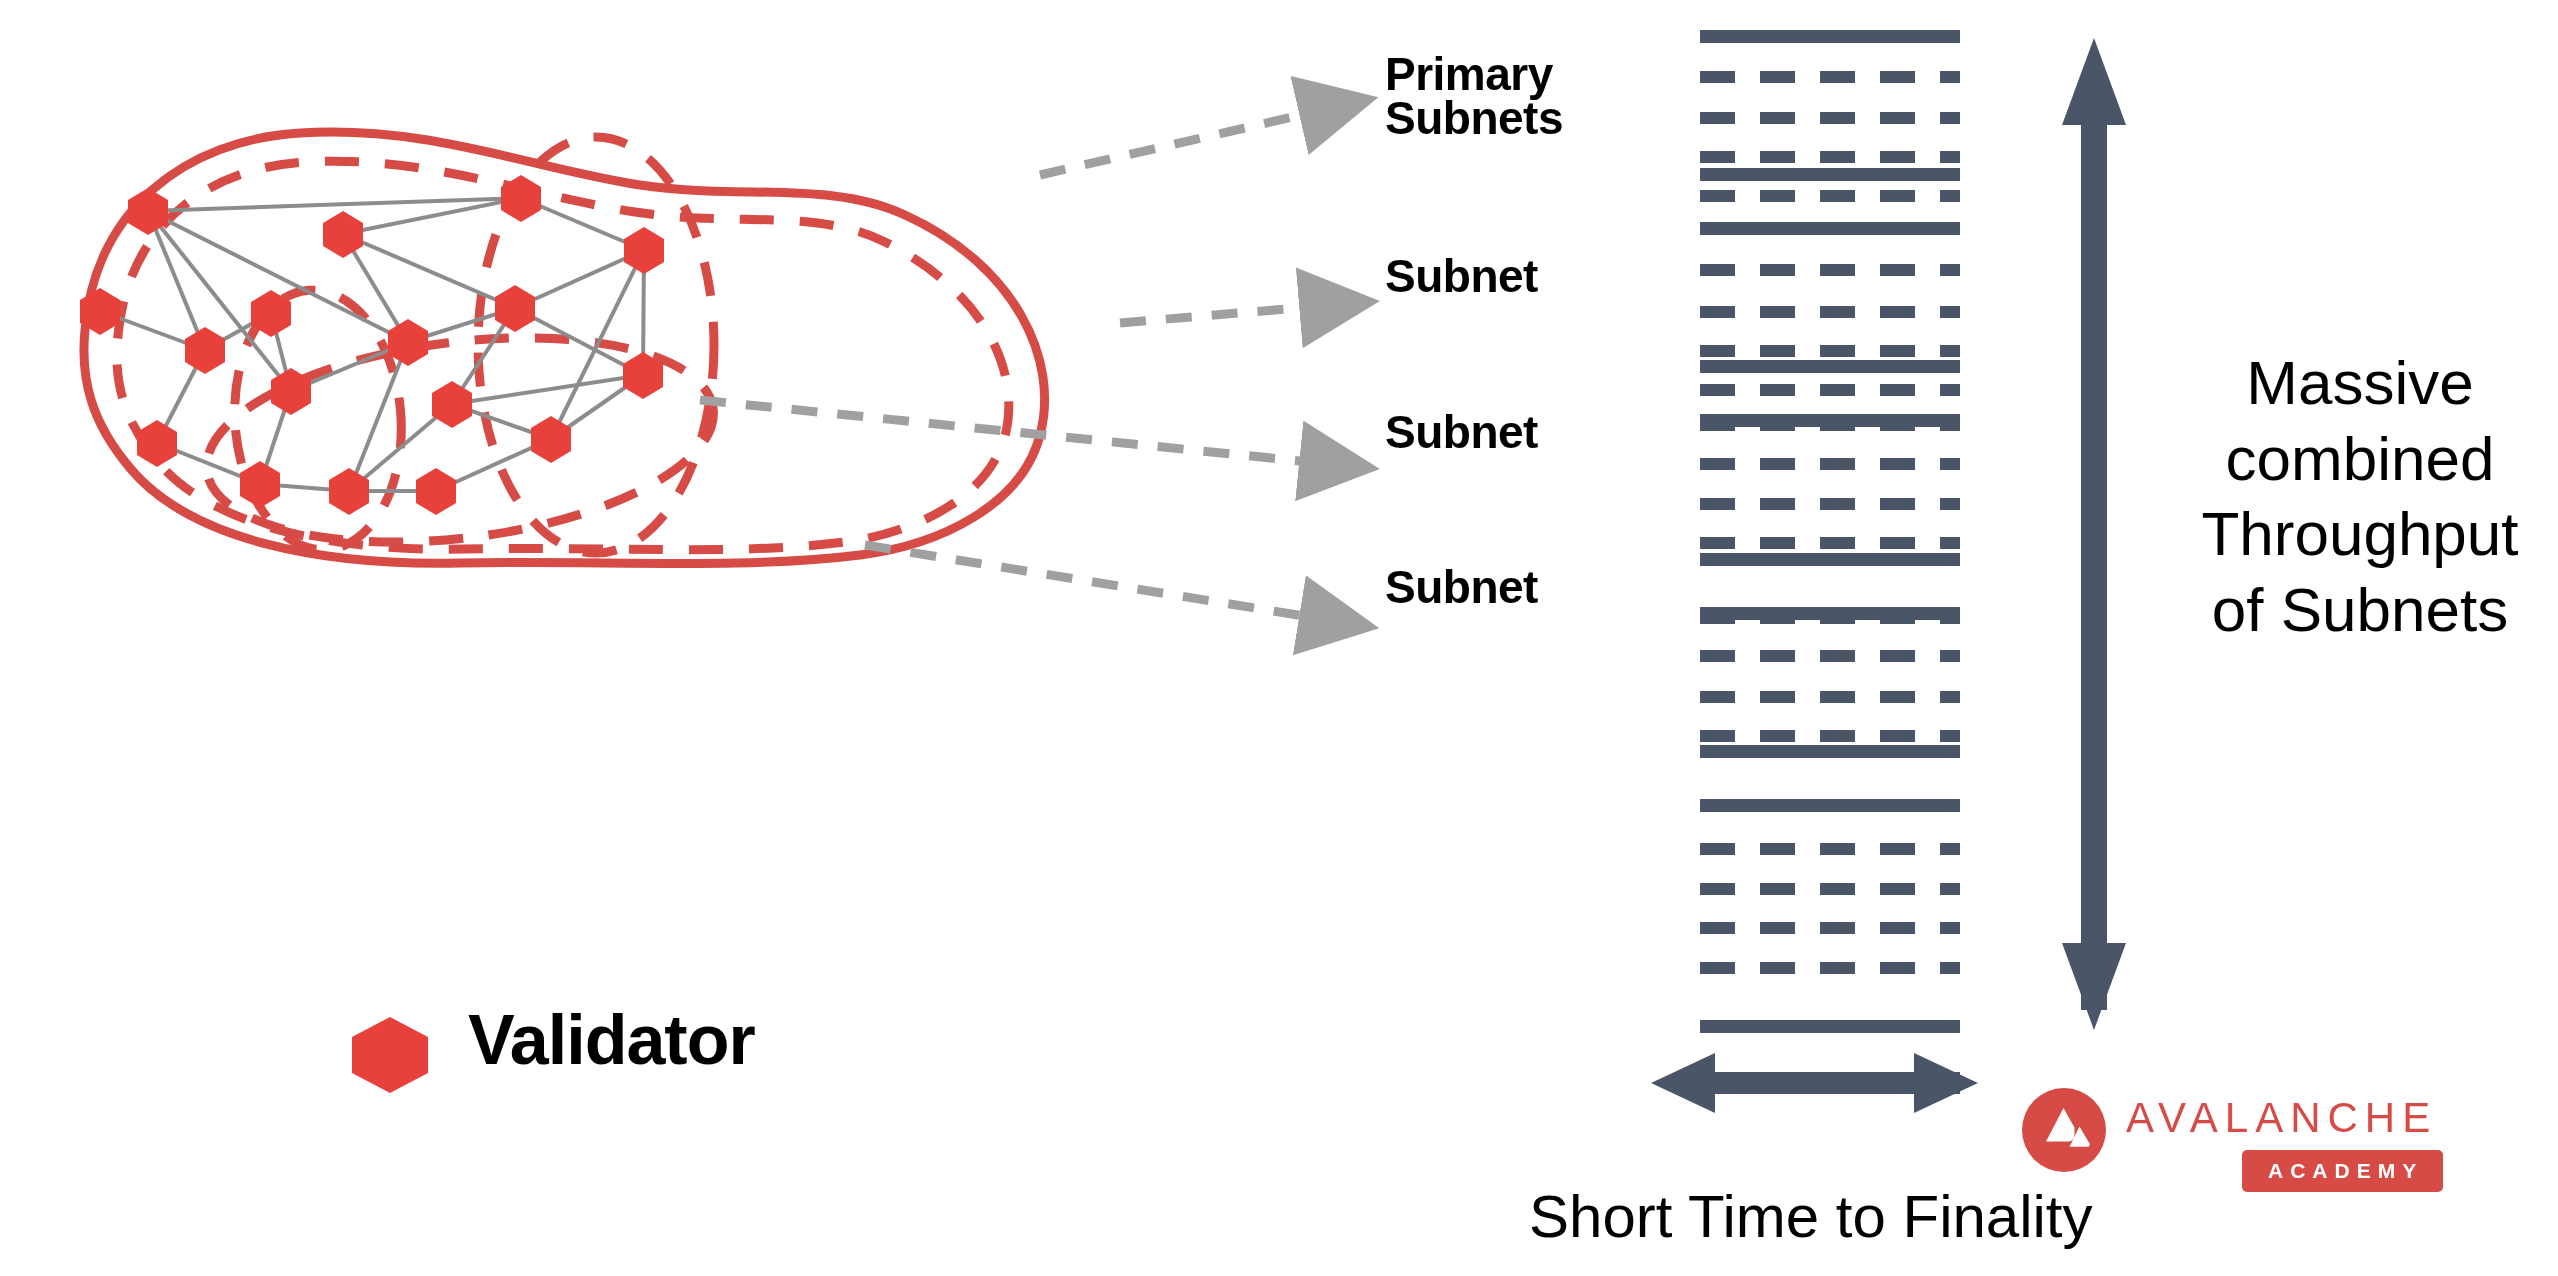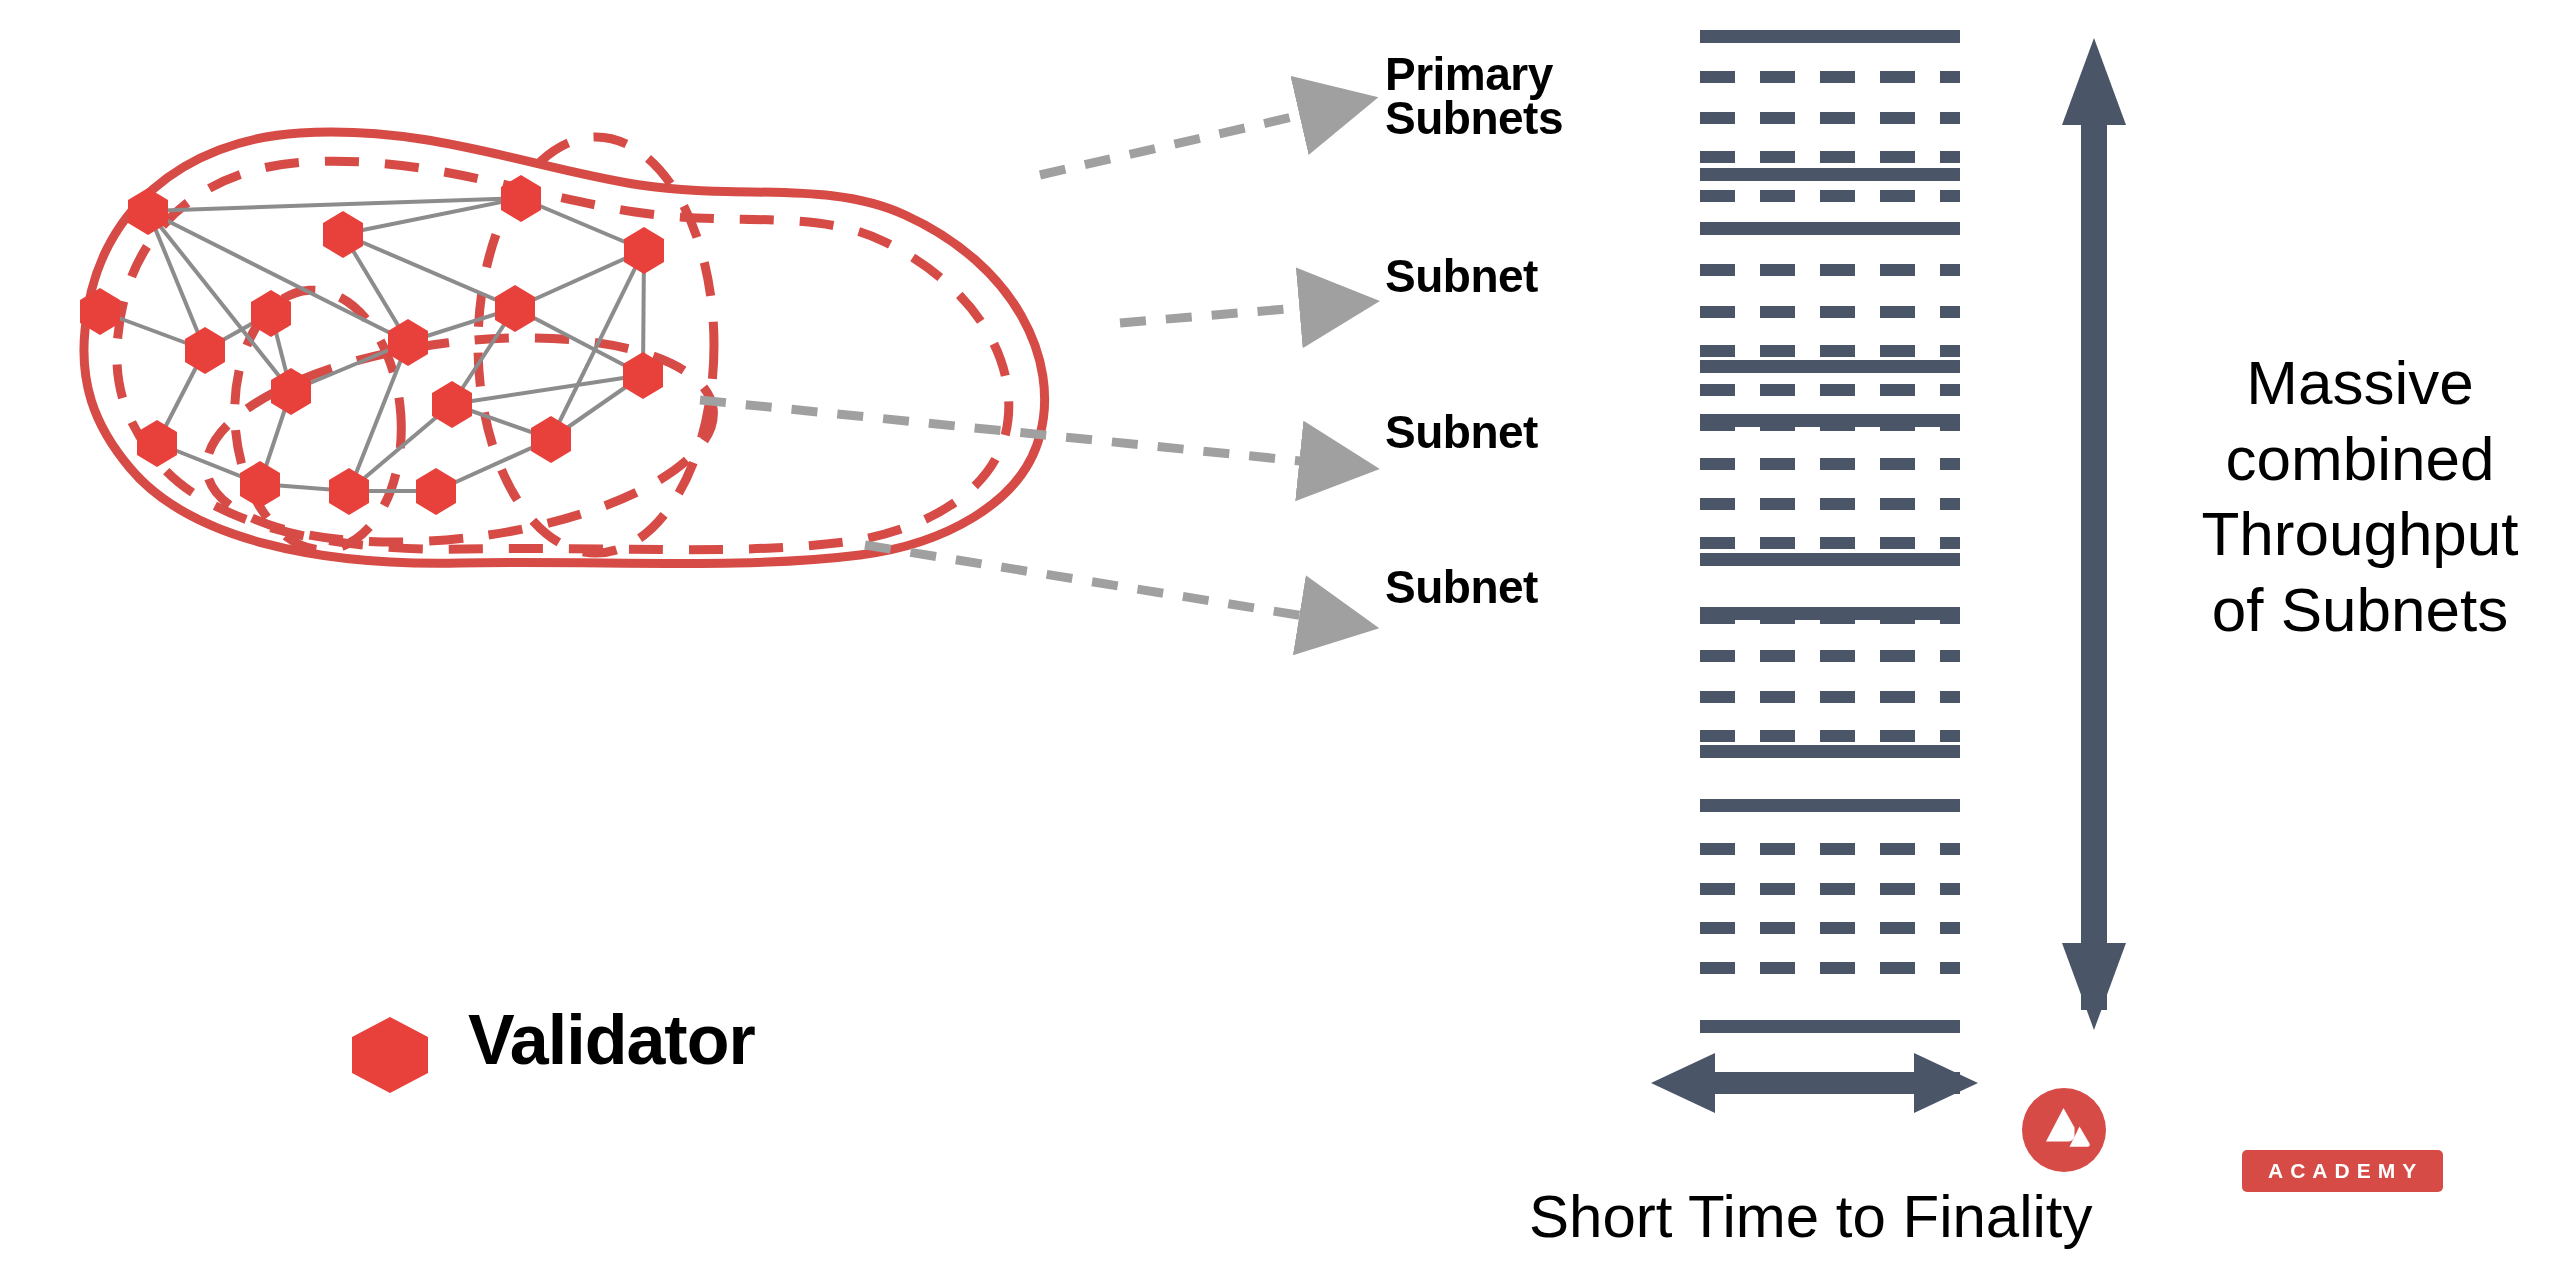--- a/index.html
+++ b/index.html
@@ -380,16 +380,17 @@
   </div>
 
   <div class="txt lbl-plain" style="left:1529px; top:1185px;">Short Time to Finality</div>
 
   <div class="logo-wrap">
     <svg class="logo-mark" viewBox="0 0 84 84">
       <circle cx="42" cy="42" r="42" fill="#D64B46"></circle>
       <path d="M41.5 20 L52.5 39.5 L52.5 47 C52.5 50.5 50 53.5 46.5 53.5 L24 53.5 Z" fill="#ffffff"></path>
       <path d="M57.5 38.5 L67.5 55.5 C68.4 57.1 67.3 58.8 65.5 58.8 L47.5 58.8 Z" fill="#ffffff"></path>
     </svg>
+    <div class="logo-word">AVALANCHE</div>
     <div class="logo-badge">ACADEMY</div>
   </div>
 
 </div>
 
 </body></html>

